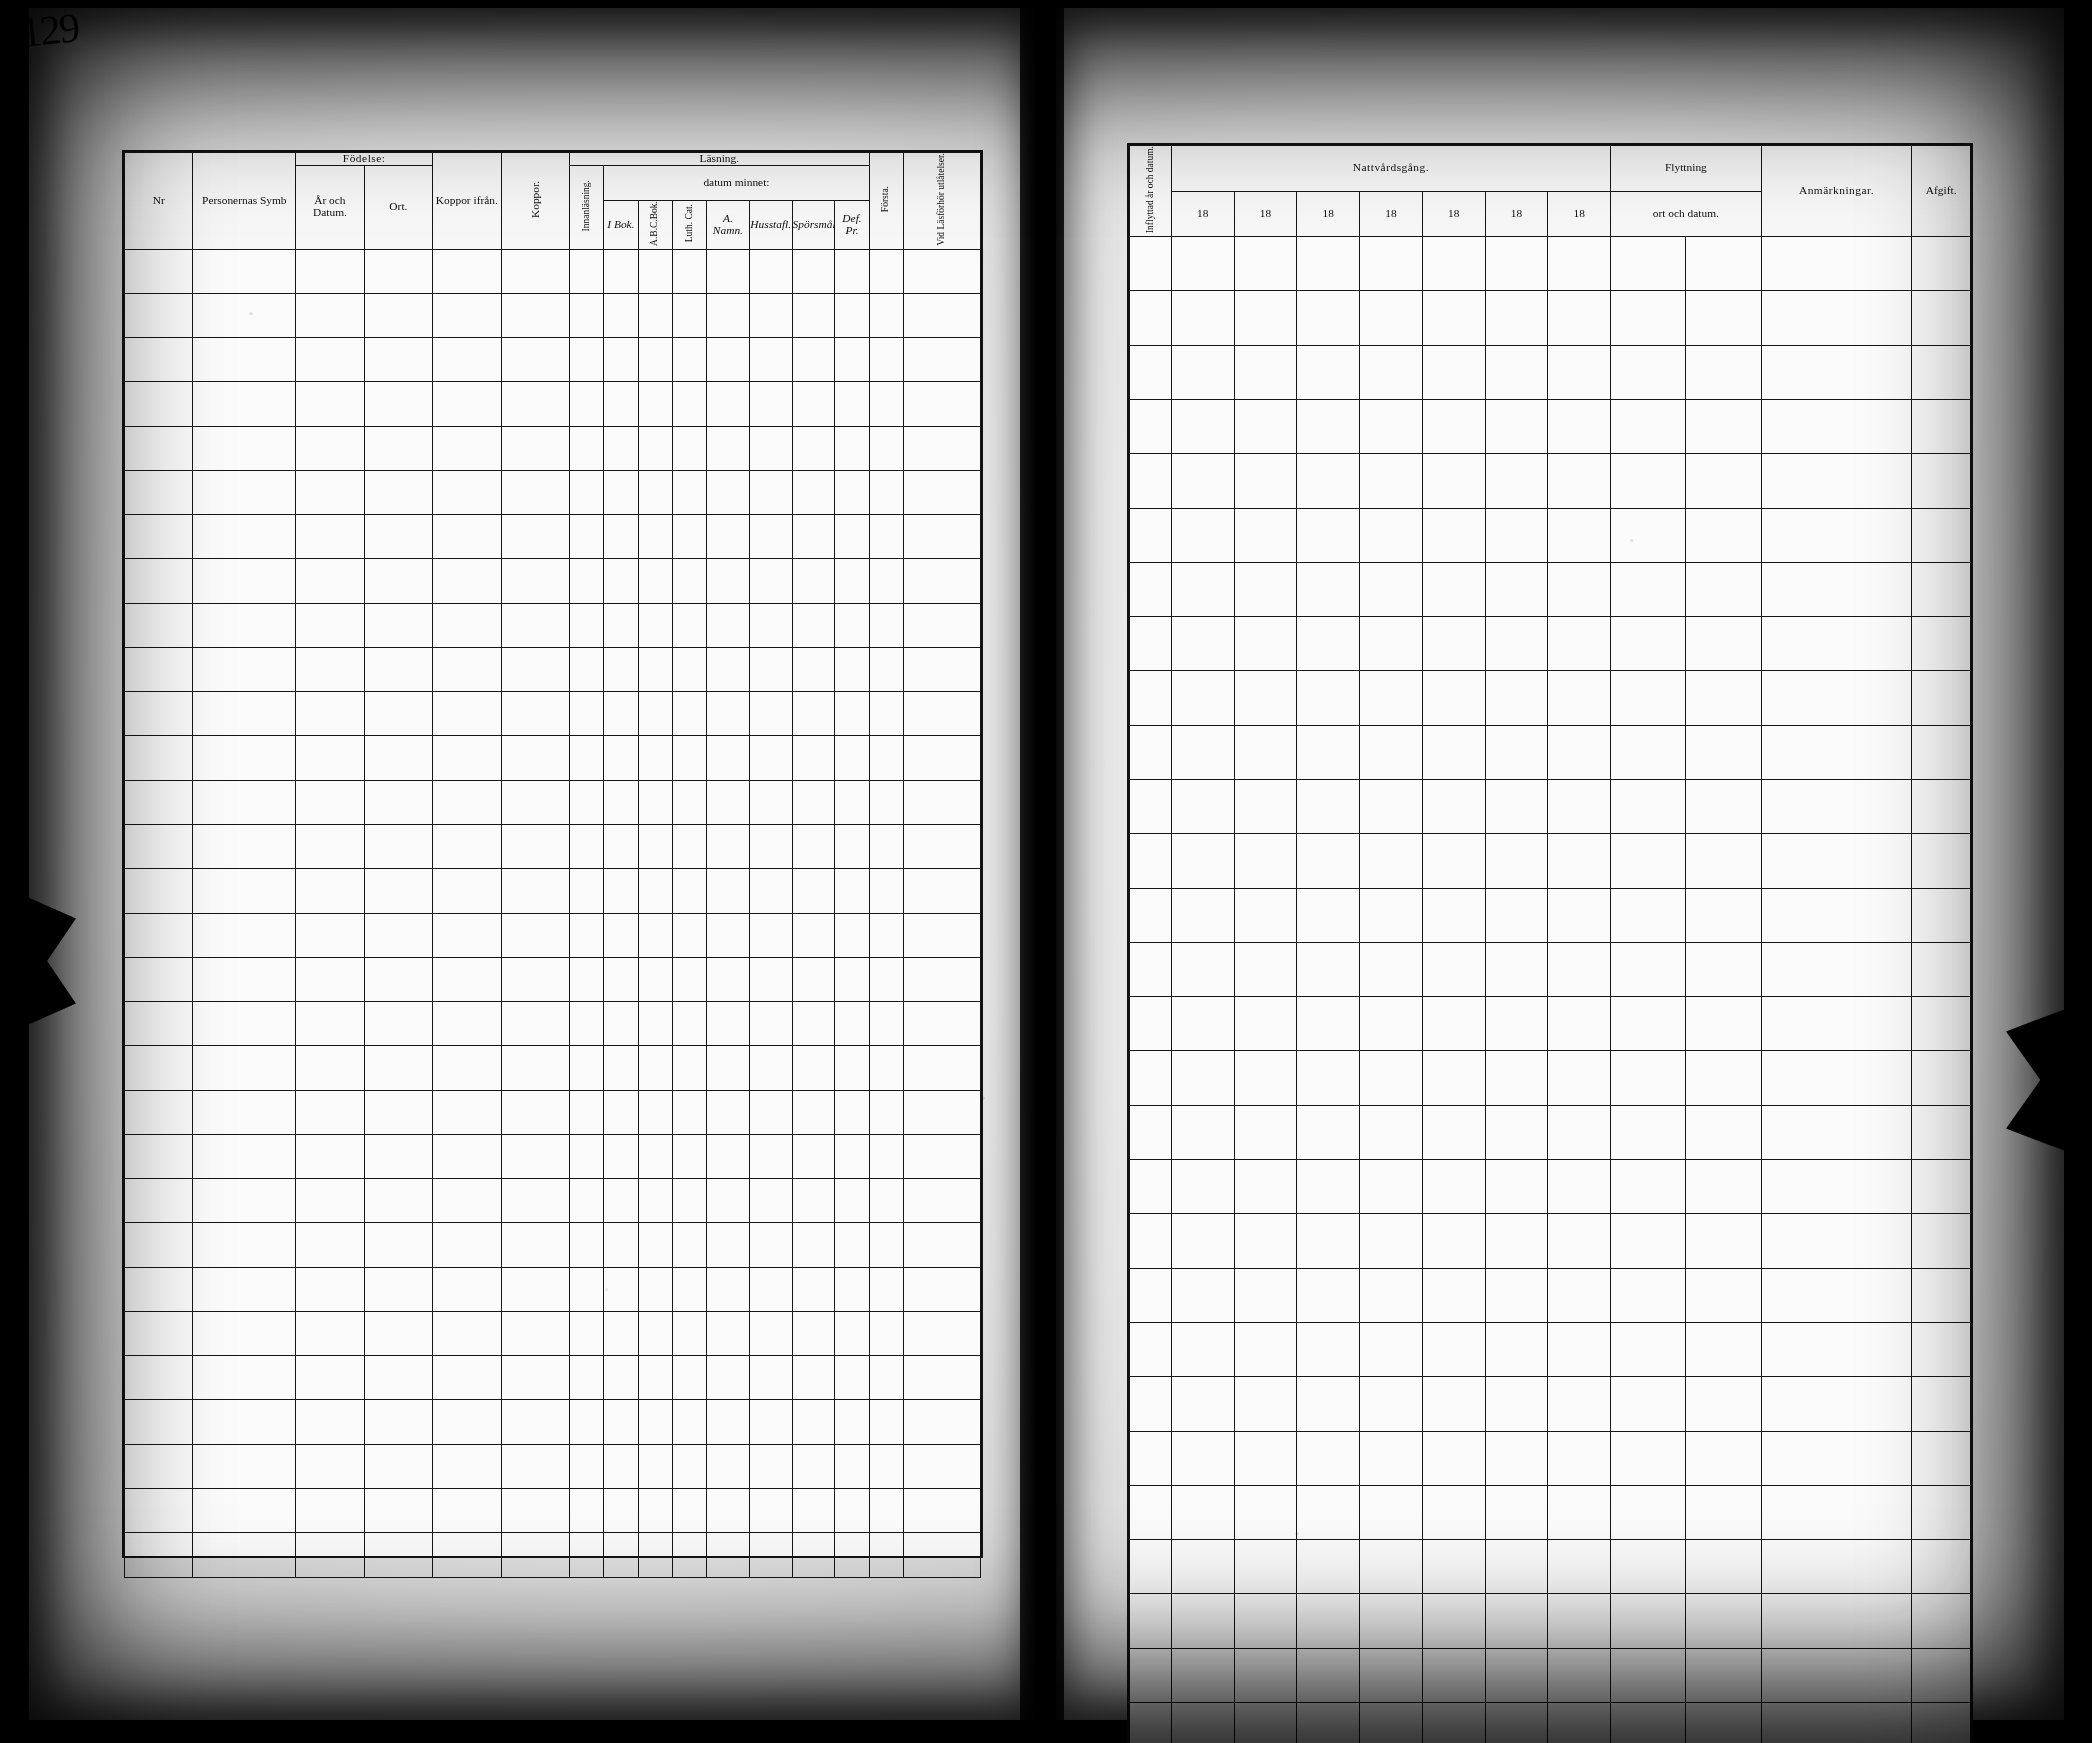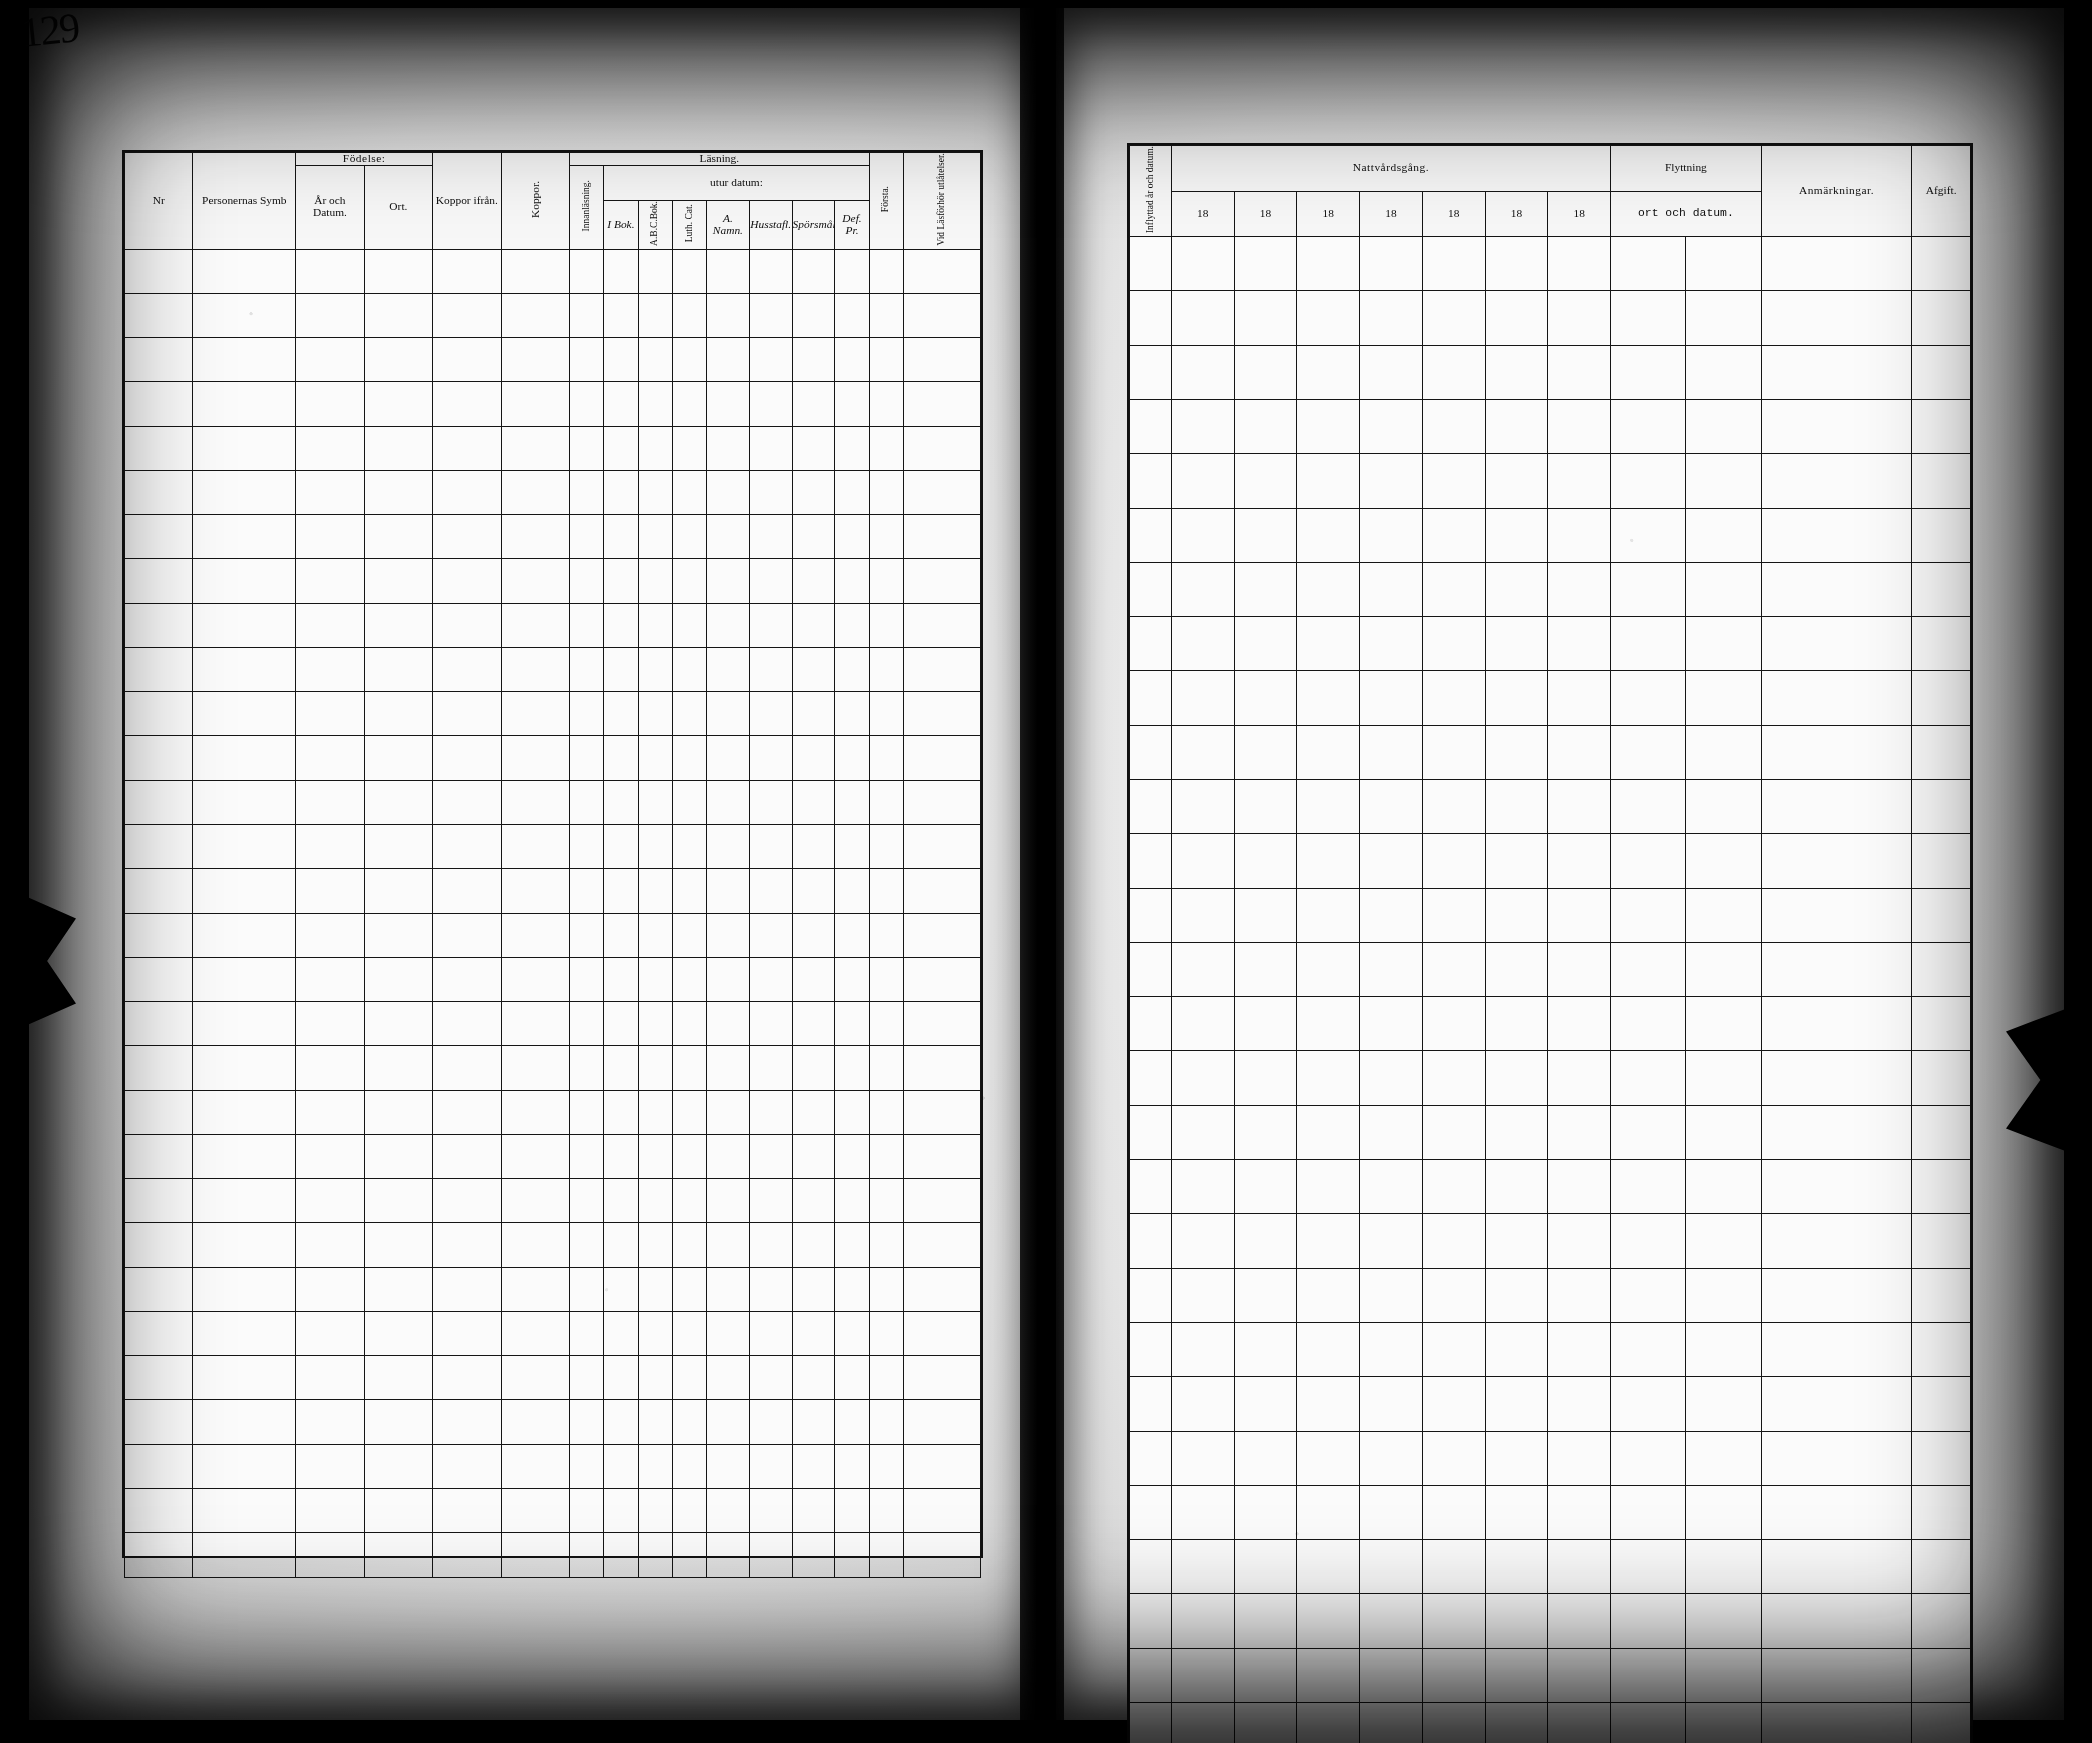--- a/index.html
+++ b/index.html
@@ -107,21 +107,21 @@
   thead th {
     border: 1.9px solid #0b0b0b;
     font-family: "Liberation Serif", serif;
     line-height: 1.05;
     background: #f7f7f7;
   }
   .hdr-big   { font-size: 25px; letter-spacing: 0.5px; }
   .hdr-mid   { font-size: 18px; }
   .hdr-sm    { font-size: 12.4px; }
   .hdr-xs    { font-size: 10.5px; font-style: italic; }
-  .hdr-tiny  { font-size: 8.6px; font-family: Liberation Mono, monospace; }
+  .hdr-tiny  { font-size: 8.6px; }
   .rot {
     writing-mode: vertical-rl;
     transform: rotate(180deg);
     white-space: nowrap;
     font-size: 11.4px;
     line-height: 1;
   }
   .rot-sm {
     writing-mode: vertical-rl;
     transform: rotate(180deg);
@@ -198,21 +198,21 @@
           <th rowspan="3" class="hdr-sm">Koppor ifrån.</th>
           <th rowspan="3"><span class="rot">Koppor.</span></th>
           <th colspan="8" class="hdr-mid">Läsning.</th>
           <th rowspan="3"><span class="rot-sm">Första.</span></th>
           <th rowspan="3"><span class="rot-sm">Vid Läsförhör utlåtelser.</span></th>
         </tr>
         <tr>
           <th rowspan="2" class="hdr-sm">År och Datum.</th>
           <th rowspan="2" class="hdr-sm">Ort.</th>
           <th rowspan="2"><span class="rot-sm">Innanläsning.</span></th>
-          <th colspan="7" class="hdr-sm">utur datum:</th>
+          <th colspan="7" class="hdr-sm">datum minnet:</th>
         </tr>
         <tr>
           <th class="hdr-xs">I Bok.</th>
           <th><span class="rot-sm">A.B.C.Bok.</span></th>
           <th><span class="rot-sm">Luth. Cat.</span></th>
           <th class="hdr-xs">A. Namn.</th>
           <th class="hdr-xs">Husstafl.</th>
           <th class="hdr-xs">Spörsmål.</th>
           <th class="hdr-xs">Def. Pr.</th>
         </tr>

